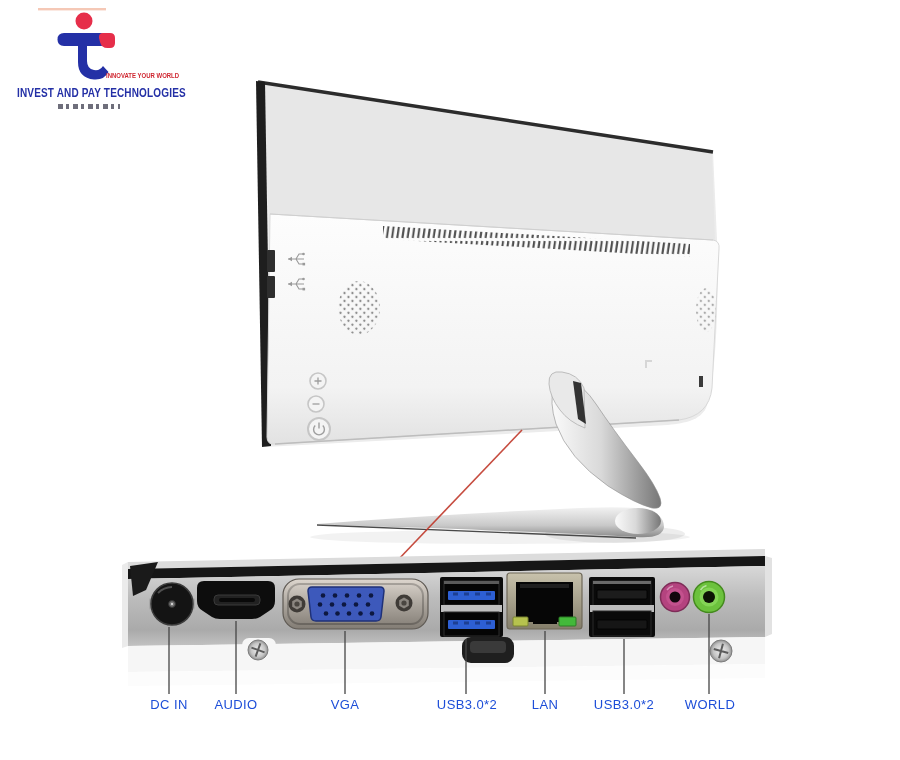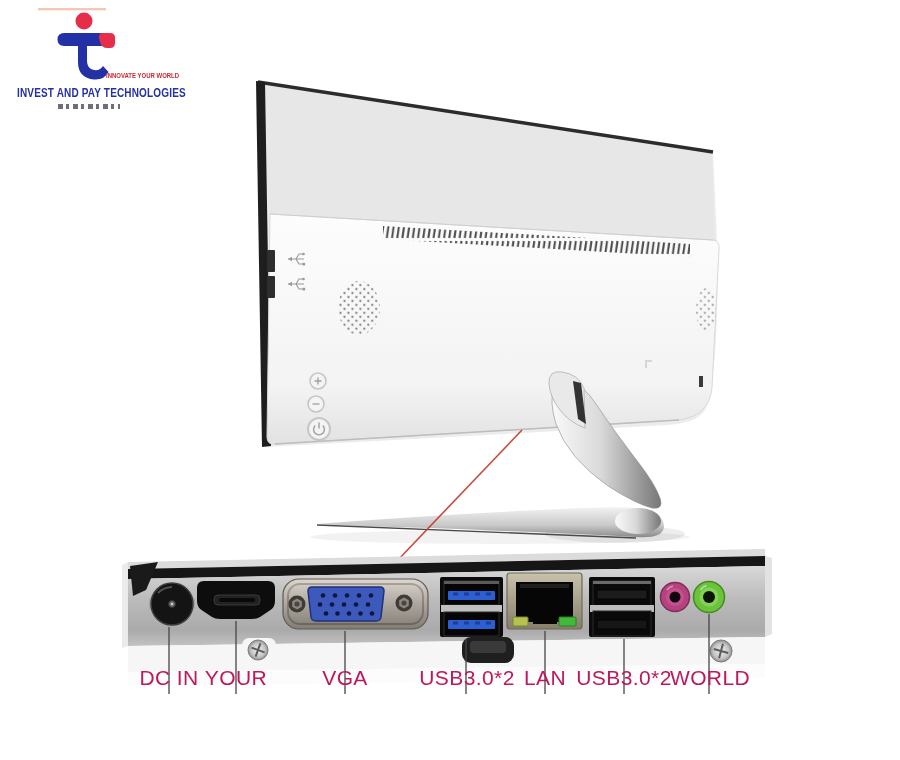--- a/index.html
+++ b/index.html
@@ -1,19 +1,19 @@
 <!DOCTYPE html>
 <html><head>
 <meta charset="utf-8">
 <style>
   html,body{margin:0;padding:0;}
   body{width:900px;height:760px;background:#ffffff;font-family:"Liberation Sans",sans-serif;position:relative;overflow:hidden;}
   .stage{position:absolute;left:0;top:0;width:724px;height:760px;}
   .gfx{position:absolute;left:0;top:0;}
-  .port-label{position:absolute;top:666px;transform:translateX(-50%);font-size:21px;color:#be185d;letter-spacing:.4px;white-space:nowrap;}
+  .port-label{position:absolute;top:697px;transform:translateX(-50%);font-size:13px;color:#1d4ed8;letter-spacing:.4px;white-space:nowrap;}
   .logo-tagline{position:absolute;left:106px;top:72px;font-size:6.5px;font-weight:bold;color:#cf2630;white-space:nowrap;transform:scaleX(.92);transform-origin:left top;}
   .logo-company{position:absolute;left:17px;top:86px;font-size:12.5px;font-weight:bold;color:#2430a6;white-space:nowrap;transform:scaleX(.8);transform-origin:left top;letter-spacing:.2px;}
   .logo-cropped{position:absolute;left:58px;top:104px;width:62px;height:5px;opacity:.8;
     background:repeating-linear-gradient(90deg,#4a4a5a 0 5px,transparent 5px 8px,#4a4a5a 8px 11px,transparent 11px 15px);}
 </style>
 </head>
 <body>
 
 <div class="stage">
 
@@ -275,20 +275,20 @@
     <path d="M78,40 v22 q0,16 16,17.5 q10,0.8 14.5,-7.5 l-5.5,-6 q-3,5 -9,4 q-7,-1.2 -7,-9 v-21 Z" fill="#2430a6"></path>
     <path d="M103,33 h7 q5,0 5,5 v5 q0,5 -5,5 h-2.5 q-6,0 -7.5,-6 l-1,-4 q-0.5,-5 4,-5 Z" fill="#e62e4a"></path>
   </g>
 </svg>
 
 <div class="logo-tagline">INNOVATE YOUR WORLD</div>
 <div class="logo-company">INVEST AND PAY TECHNOLOGIES</div>
 <div class="logo-cropped"></div>
 
 <div class="port-label" style="left:169px">DC IN</div>
-<div class="port-label" style="left:236px">YOUR</div>
+<div class="port-label" style="left:236px">AUDIO</div>
 <div class="port-label" style="left:345px">VGA</div>
 <div class="port-label" style="left:467px">USB3.0*2</div>
 <div class="port-label" style="left:545px">LAN</div>
 <div class="port-label" style="left:624px">USB3.0*2</div>
 <div class="port-label" style="left:710px">WORLD</div>
 
 </div>
 
 </body></html>

